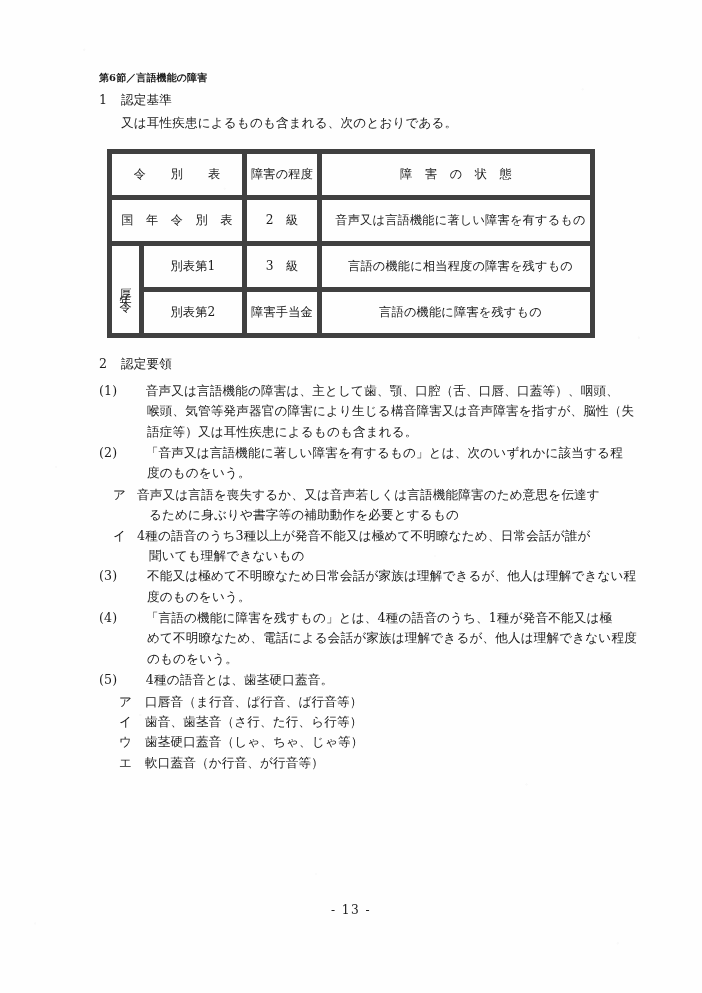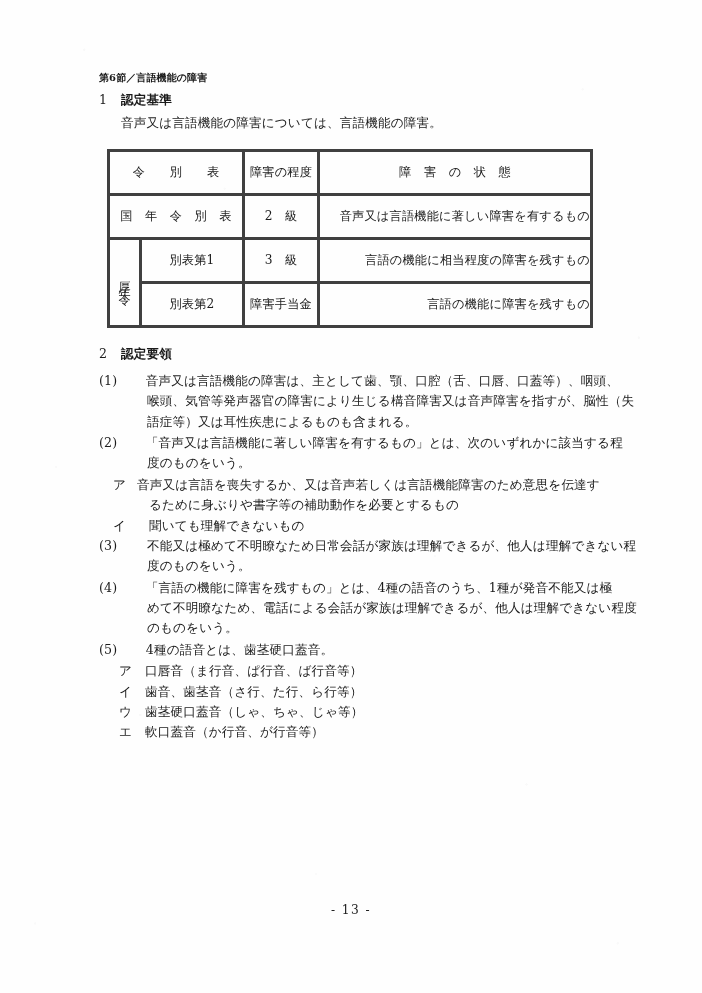--- a/index.html
+++ b/index.html
@@ -68,50 +68,50 @@
   }
 
   .num-head {
     font-size: 12.6px;
     line-height: 1.0;
     margin: 0 0 10px 0;
     letter-spacing: .15px;
     display: flex;
   }
   .num-head .n { width: 22px; flex: none; }
-  .num-head .t { font-weight: 700; }
+  .num-head .t { font-weight: 400; }
 
   .sub-lead {
     font-size: 12.6px;
     line-height: 1.0;
     margin: 0 0 20px 22px;
     letter-spacing: .15px;
   }
 
   
   .tbl-wrap {
     margin: 0 0 0 8px;
     width: 483px;
   }
   table.grid {
     border-collapse: collapse;
     width: 483px;
     table-layout: fixed;
     font-size: 12.2px;
   }
   table.grid td {
-    border: 3px solid #404040;
+    border: 5px solid #404040;
     padding: 0;
     height: 41px;
     vertical-align: middle;
     text-align: center;
     letter-spacing: .2px;
   }
   table.grid td.left {
-    text-align: right;
+    text-align: center;
     padding-left: 9px;
   }
   .sp-wide { letter-spacing: 9px; padding-left: 9px; }
   .sp-sm   { letter-spacing: 3px; padding-left: 3px; }
   .vert {
     writing-mode: vertical-rl;
     text-orientation: upright;
     letter-spacing: 6px;
     line-height: 1;
     display: inline-block;
@@ -168,21 +168,21 @@
 
 <div class="page">
   <div class="content">
 
     <div class="sec-title">第6節／言語機能の障害</div>
 
     <div class="num-head">
       <span class="n">1</span>
       <span class="t">認定基準</span>
     </div>
-    <div class="sub-lead">音声又は言語機能の障害については、言語機能の障害。</div>
+    <div class="sub-lead">又は耳性疾患によるものも含まれる、次のとおりである。</div>
 
     <div class="tbl-wrap">
       <table class="grid">
         <colgroup>
           <col style="width:32px">
           <col style="width:103px">
           <col style="width:75px">
           <col style="width:273px">
         </colgroup>
         <tbody>
@@ -242,20 +242,21 @@
       <div class="sub">
         <span class="marker">ア</span>
         <span class="body">
           <span class="ln">音声又は言語を喪失するか、又は音声若しくは言語機能障害のため意思を伝達す</span>
           <span class="ln ind">るために身ぶりや書字等の補助動作を必要とするもの</span>
         </span>
       </div>
       <div class="sub">
         <span class="marker">イ</span>
         <span class="body">
+          <span class="ln">4種の語音のうち3種以上が発音不能又は極めて不明瞭なため、日常会話が誰が</span>
           <span class="ln ind">聞いても理解できないもの</span>
         </span>
       </div>
 
       <div class="item">
         <span class="marker">(3)</span>
         <span class="body">
           <span class="ln ind">不能又は極めて不明瞭なため日常会話が家族は理解できるが、他人は理解できない程</span>
           <span class="ln ind">度のものをいう。</span>
         </span>

